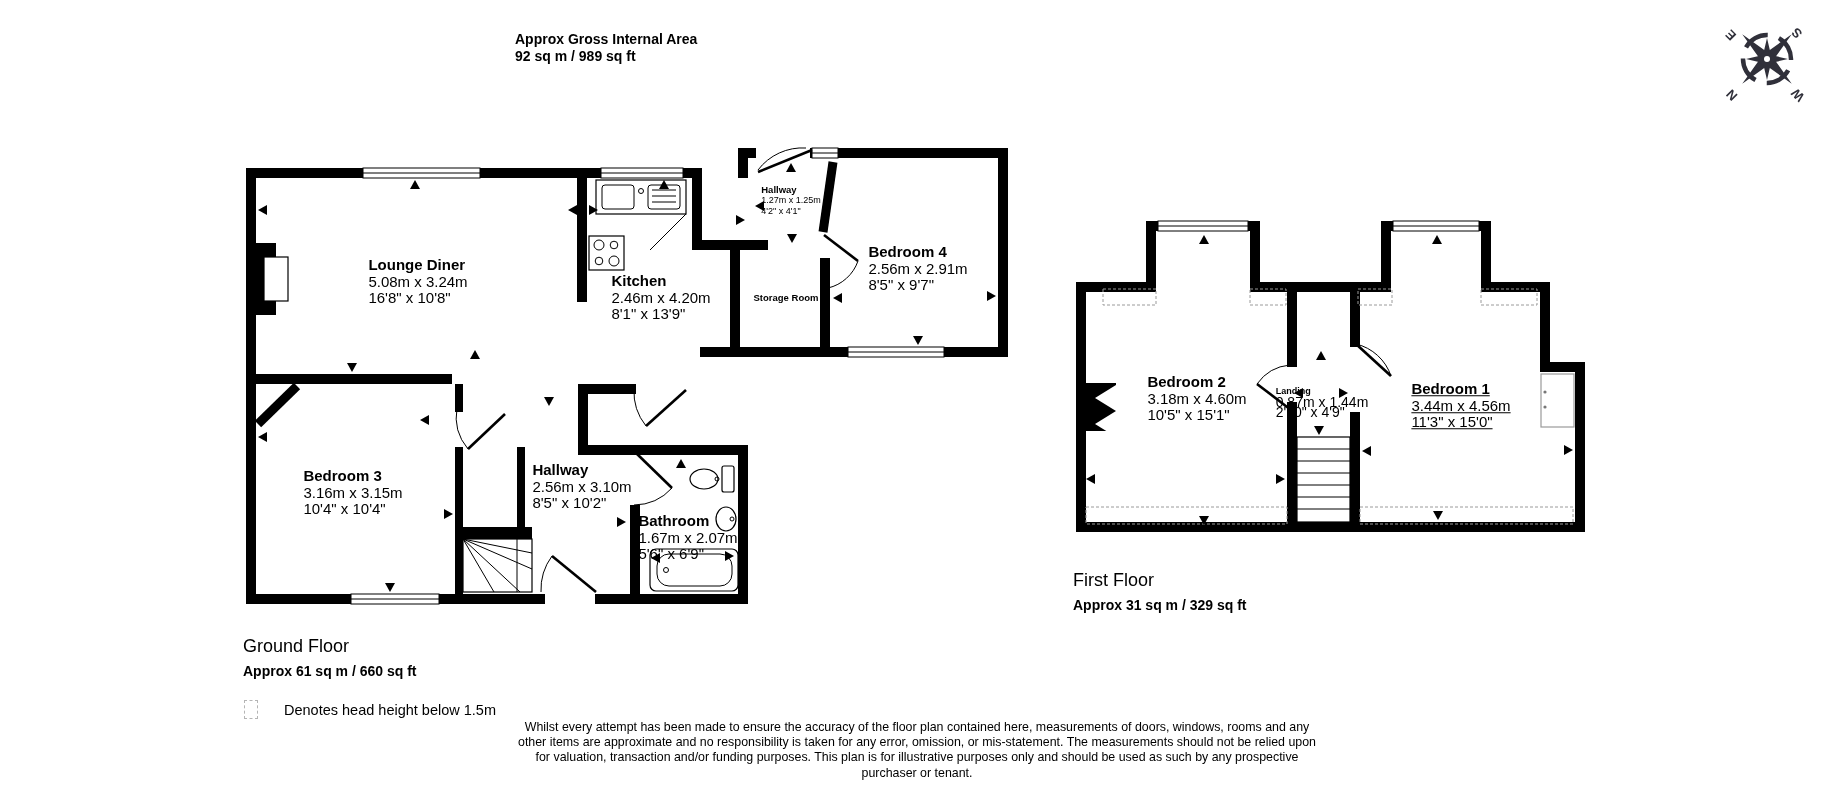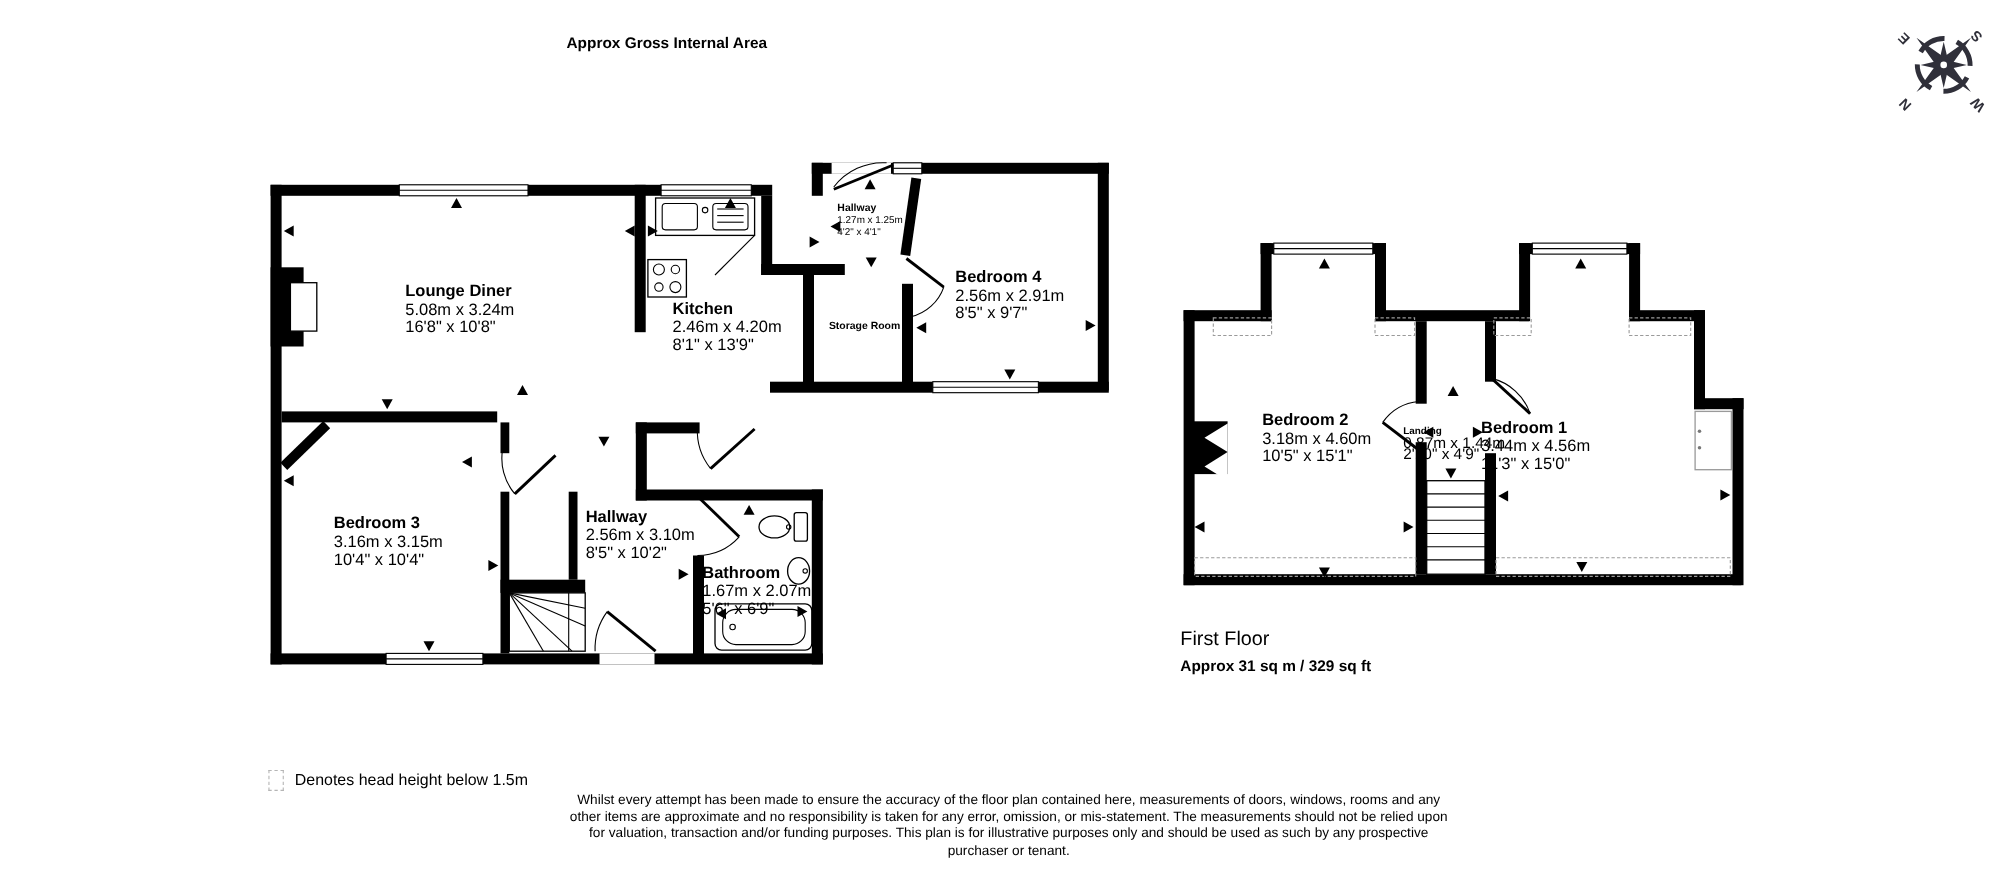--- a/index.html
+++ b/index.html
@@ -30,21 +30,21 @@
   .room-label.tiny{font-size:9px;line-height:10.5px;}
   .room-label.tiny .rd{font-size:14px;}
 
   .header-block{position:absolute;left:515px;top:31px;width:800px;text-align:left;
                 font-weight:bold;font-size:14px;line-height:17px;}
   .floor-title{position:absolute;}
   .floor-title .ft{font-size:18px;line-height:22px;}
   .floor-title .fa{font-weight:bold;font-size:14px;margin-top:6px;}
   #gf-title{left:243px;top:635px;}
   #ff-title{left:1073px;top:569px;}
-  #legend{position:absolute;left:244px;top:700px;display:flex;align-items:center;gap:10px;}
+  #legend{position:absolute;left:244px;top:700px;display:flex;align-items:center;gap:26px;}
   #legend .lbox{width:12px;height:17px;border:1px dashed #b5b5b5;}
   #legend .ltext{font-size:14.5px;}
   #disclaimer{position:absolute;left:517px;top:720px;width:800px;text-align:center;
               font-size:12.4px;line-height:15.2px;}
 </style>
 </head>
 <body>
 
 <div id="canvas">
 
@@ -273,20 +273,21 @@
       <circle r="3" fill="#fff"></circle>
       <text class="ctext" transform="translate(-33,-27) rotate(-135)">E</text>
       <text class="ctext" transform="translate(33,-29) rotate(-135)">S</text>
       <text class="ctext" transform="translate(-32,33) rotate(-135)">N</text>
       <text class="ctext" transform="translate(34,33) rotate(-135)">W</text>
     </g>
   </svg>
 
   <div class="header-block">
     <div>Approx Gross Internal Area</div>
+    <div>92 sq m / 989 sq ft</div>
   </div>
 
   <div class="room-label" style="left:418px;top:282px;">
     <div class="rn">Lounge Diner</div>
     <div class="rd">5.08m x 3.24m</div>
     <div class="rd">16'8" x 10'8"</div>
   </div>
   <div class="room-label" style="left:661px;top:298px;">
     <div class="rn">Kitchen</div>
     <div class="rd">2.46m x 4.20m</div>
@@ -324,26 +325,30 @@
   <div class="room-label" style="left:1197px;top:399px;">
     <div class="rn">Bedroom 2</div>
     <div class="rd">3.18m x 4.60m</div>
     <div class="rd">10'5" x 15'1"</div>
   </div>
   <div class="room-label tiny" style="left:1322px;top:402px;">
     <div class="rn">Landing</div>
     <div class="rd">0.87m x 1.44m</div>
     <div class="rd">2'10" x 4'9"</div>
   </div>
-  <div class="room-label" style="left:1396px;top:406px;">
+  <div class="room-label" style="left:1461px;top:406px;text-decoration:underline;">
     <div class="rn">Bedroom 1</div>
     <div class="rd">3.44m x 4.56m</div>
     <div class="rd">11'3" x 15'0"</div>
   </div>
 
+  <div class="floor-title" id="gf-title">
+    <div class="ft">Ground Floor</div>
+    <div class="fa">Approx 61 sq m / 660 sq ft</div>
+  </div>
   <div class="floor-title" id="ff-title">
     <div class="ft">First Floor</div>
     <div class="fa">Approx 31 sq m / 329 sq ft</div>
   </div>
 
   <div id="legend">
     <div class="lbox"></div>
     <div class="ltext">Denotes head height below 1.5m</div>
   </div>
 

